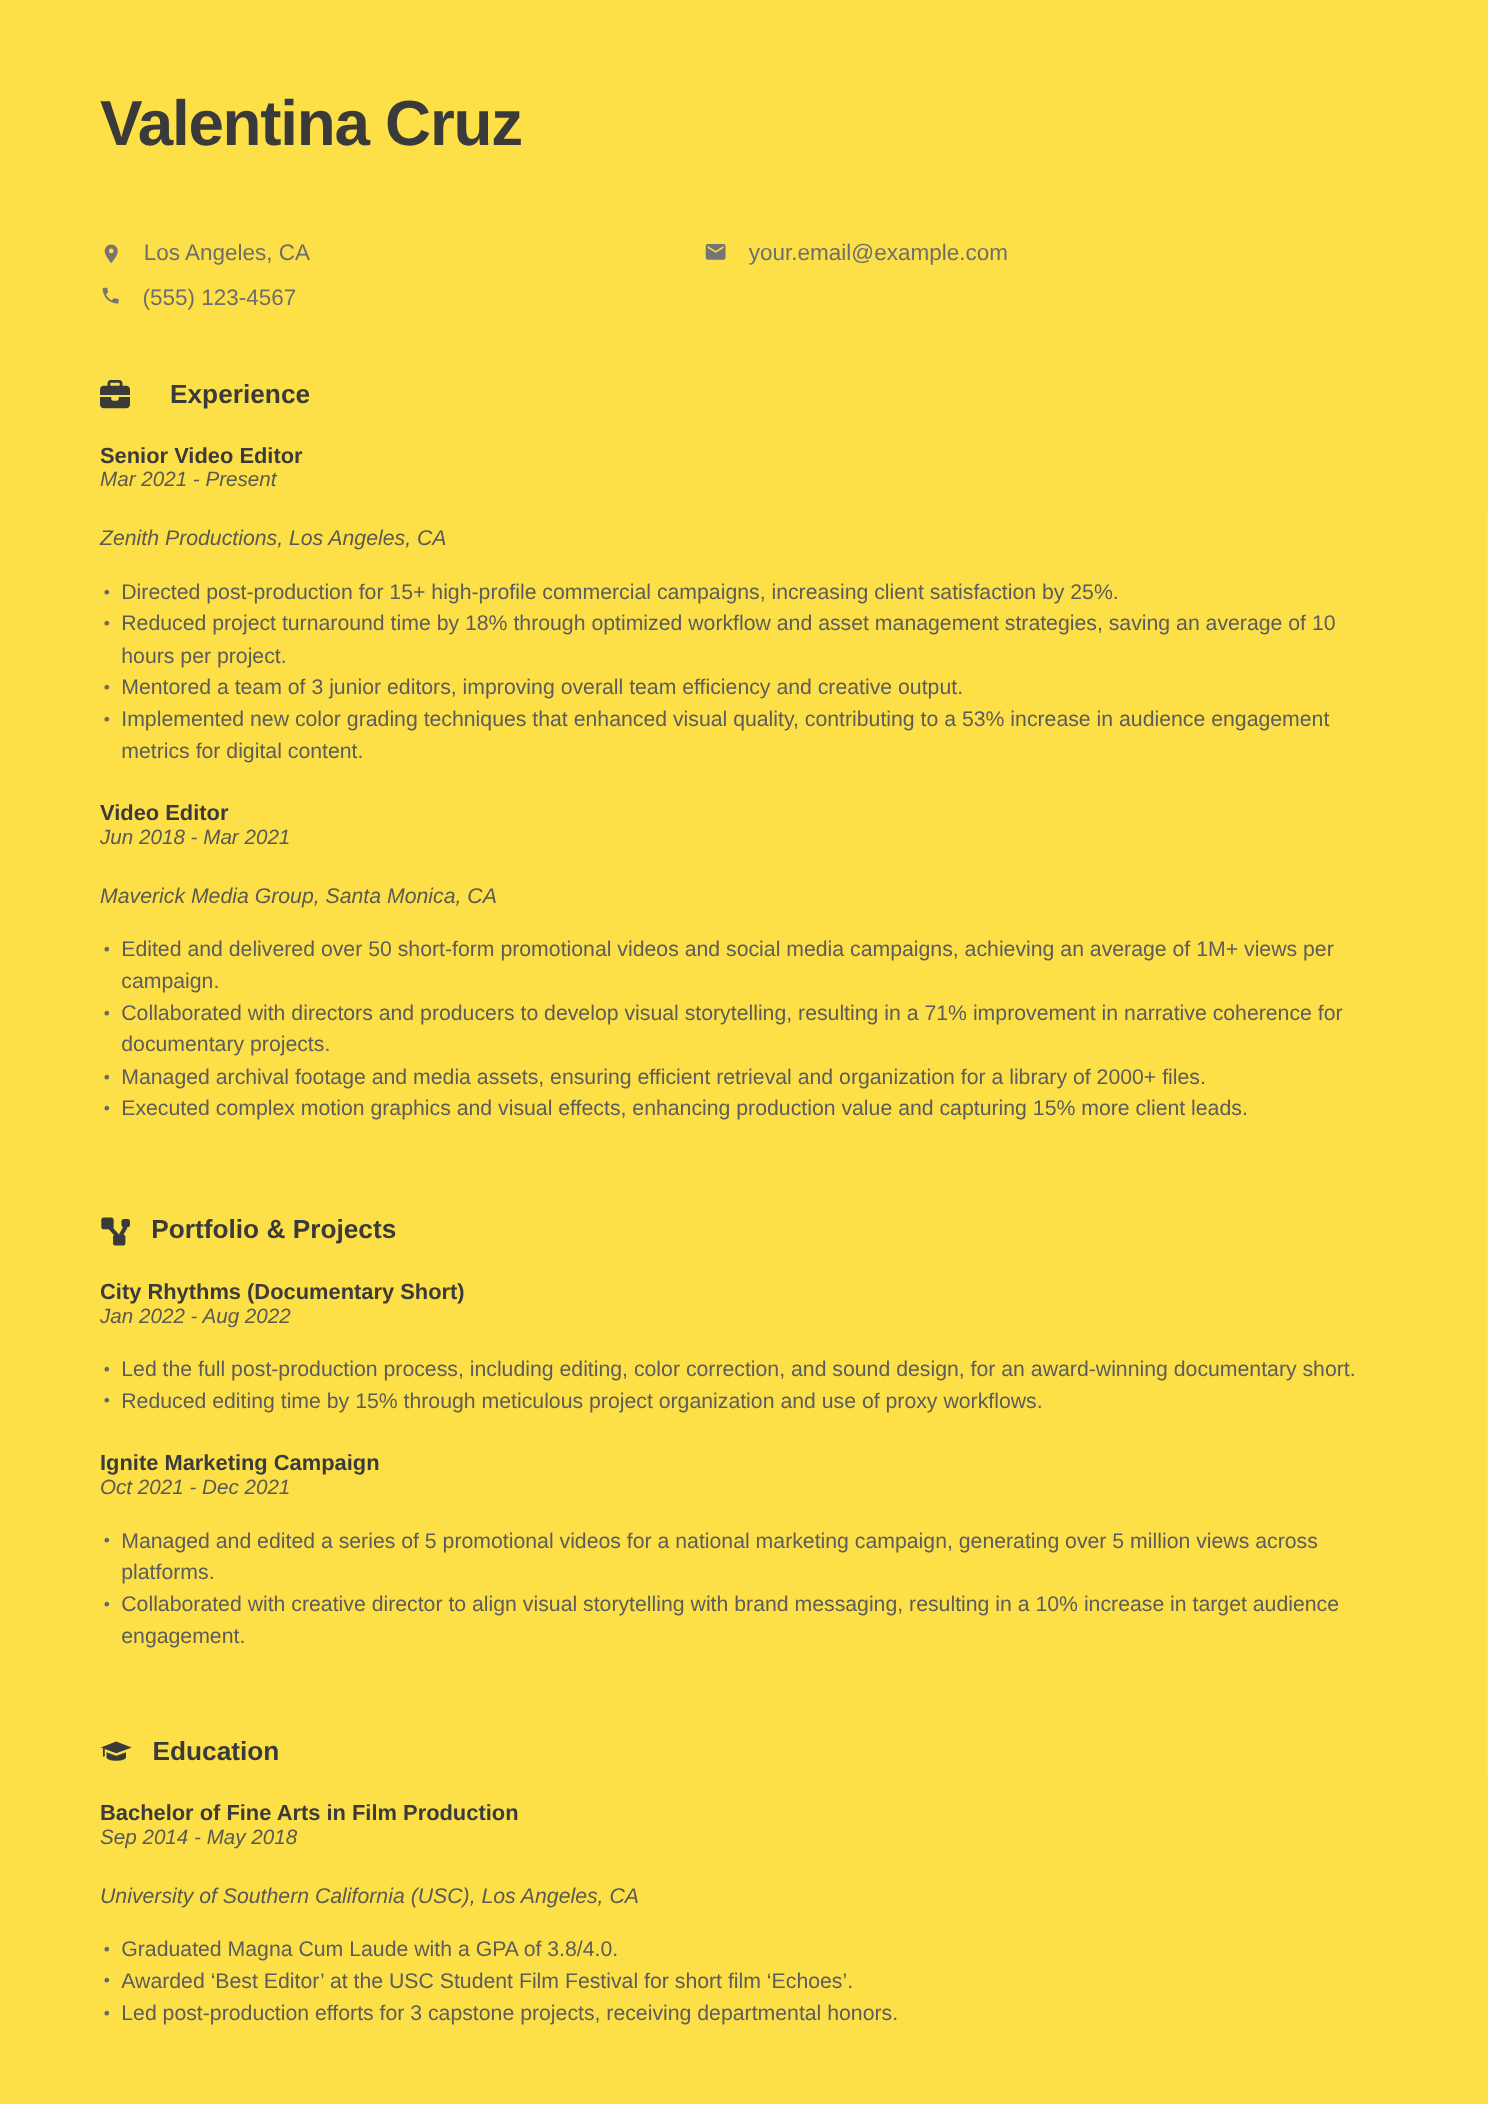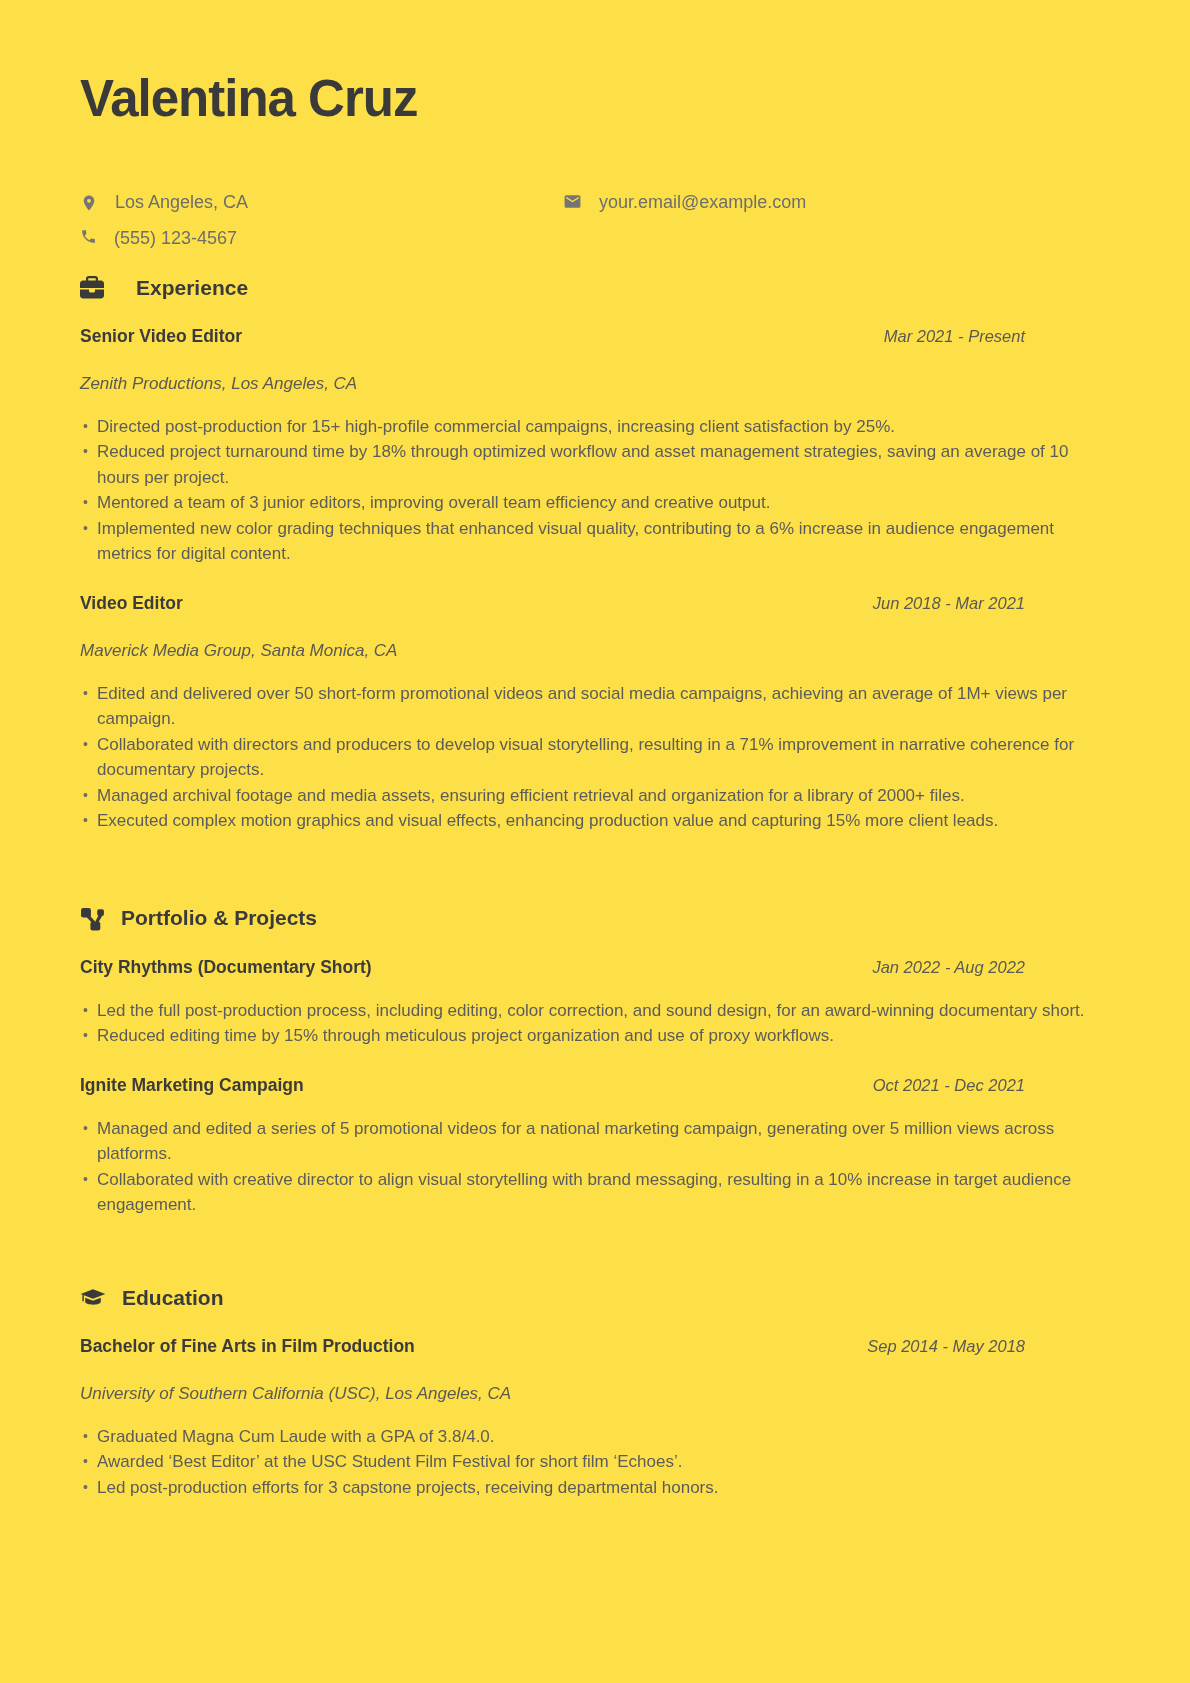--- a/index.html
+++ b/index.html
@@ -40,28 +40,29 @@
   }
   .contact-item .cicon { display: flex; align-items: center; color: #757575; }
   .section-head {
     display: flex;
     align-items: center;
     gap: 16px;
     color: #3a3a3a;
   }
   .section-head .sicon { display: flex; align-items: center; }
   .section-title { font-size: 21px; font-weight: 700; }
-  .mt-exp   { margin-top: 24px; gap: 32px; }
+  .mt-exp   { margin-top: 52px; gap: 32px; }
   .mt-port  { margin-top: 72px; }
   .mt-edu   { margin-top: 68px; }
   .entry-head {
     display: flex;
     justify-content: space-between;
     align-items: baseline;
     margin-top: 26px;
+    flex-direction: column;
   }
   .entry-title { font-size: 17.5px; font-weight: 700; color: #3b3b3b; }
   .entry-date  { font-size: 16.5px; font-style: italic; color: #5b5954; padding-right: 85px; white-space: nowrap; }
   .entry-sub   { margin-top: 27px; font-size: 17px; font-style: italic; color: #5b5954; }
   ul.bullets { list-style: none; margin: 20px 0 0 0; padding: 0; }
   ul.bullets li {
     position: relative;
     padding-left: 17px;
     font-size: 17px;
     line-height: 25.5px;
@@ -124,21 +125,21 @@
   <div>
     <div class="entry-head">
       <span class="entry-title">Senior Video Editor</span>
       <span class="entry-date">Mar 2021 - Present</span>
     </div>
     <div class="entry-sub">Zenith Productions, Los Angeles, CA</div>
     <ul class="bullets">
       <li>Directed post-production for 15+ high-profile commercial campaigns, increasing client satisfaction by 25%.</li>
       <li>Reduced project turnaround time by 18% through optimized workflow and asset management strategies, saving an average of 10 hours per project.</li>
       <li>Mentored a team of 3 junior editors, improving overall team efficiency and creative output.</li>
-      <li>Implemented new color grading techniques that enhanced visual quality, contributing to a 6% increase in audience engagement metrics for digital content.</li>
+      <li>Implemented new color grading techniques that enhanced visual quality, contributing to a 53% increase in audience engagement metrics for digital content.</li>
     </ul>
   </div>
 
   <div>
     <div class="entry-head">
       <span class="entry-title">Video Editor</span>
       <span class="entry-date">Jun 2018 - Mar 2021</span>
     </div>
     <div class="entry-sub">Maverick Media Group, Santa Monica, CA</div>
     <ul class="bullets">

